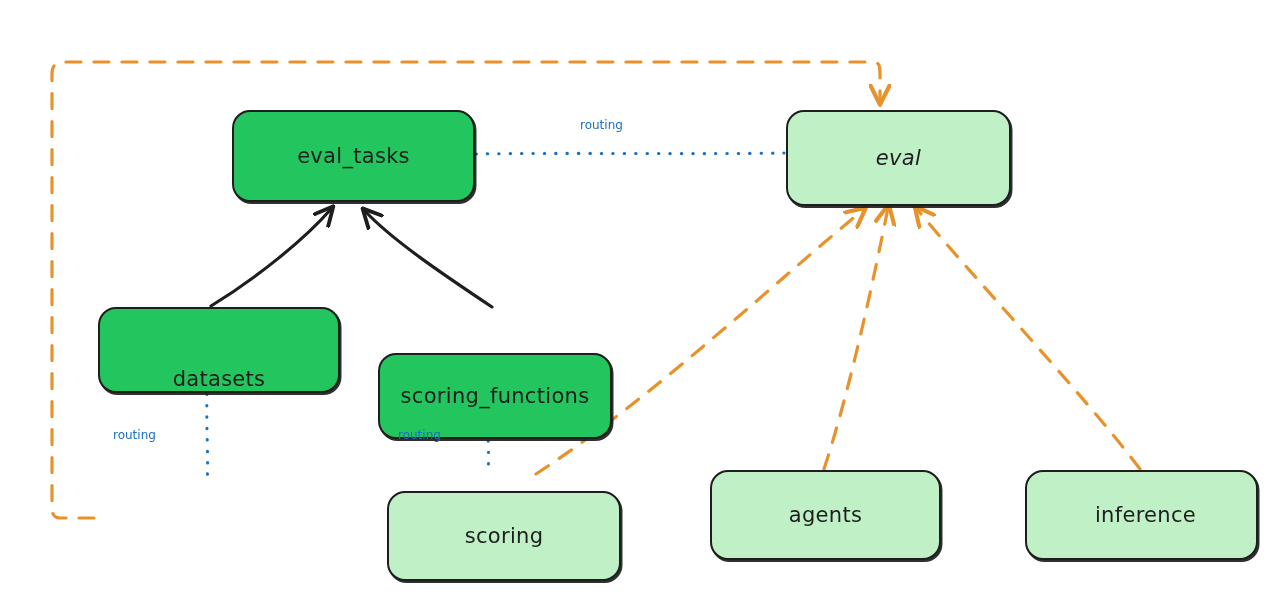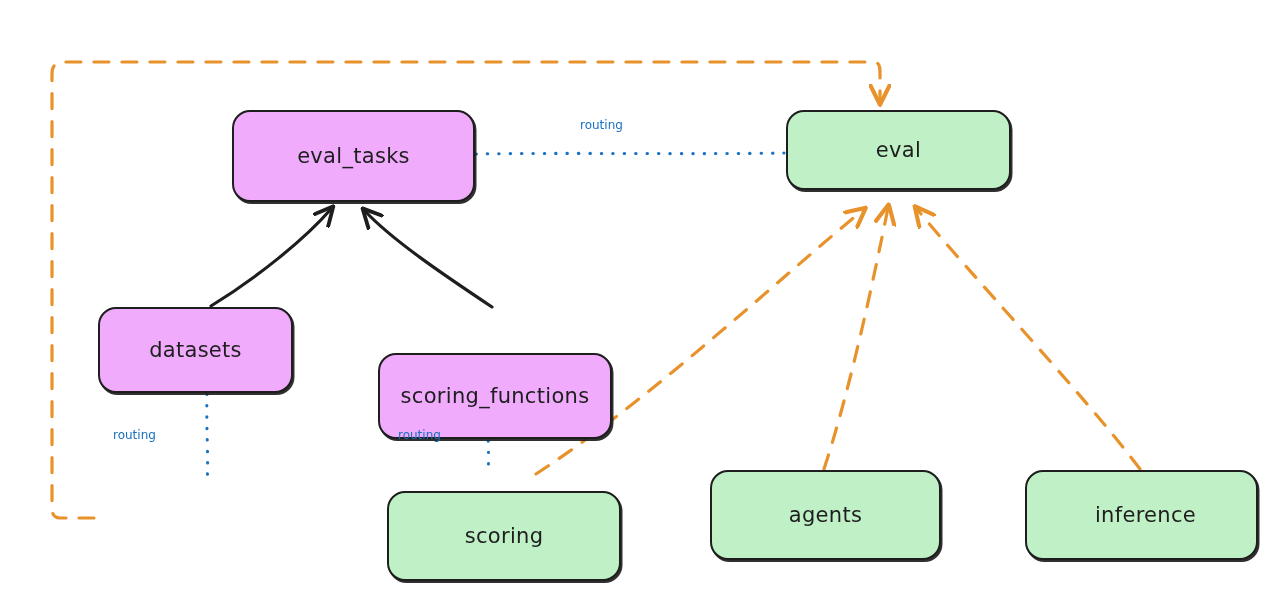--- a/index.html
+++ b/index.html
@@ -31,21 +31,21 @@
     border-radius: 18px;
     display: flex;
     align-items: center;
     justify-content: center;
     font-size: 21px;
     color: #1e1e1e;
     letter-spacing: 0.3px;
     z-index: 3;
     box-shadow: 1.5px 2px 0 rgba(30,30,30,0.92);
   }
-  .node.blue  { background: #f0abfc; }
+  .node.blue  { background: #22c55e; }
   .node.green { background: #c0f0c6; }
   .node-label {
     pointer-events: none;
     white-space: nowrap;
   }
   .edge-label {
     position: absolute;
     font-size: 12px;
     color: #1971c2;
     z-index: 4;
@@ -83,25 +83,25 @@
 
     <path d="M 1140 469 C 1080 390 968 272 917 209" fill="none" stroke="#e8922c" stroke-width="3.2" stroke-linecap="round" stroke-dasharray="15 13" marker-end="url(#arrow-orange)"></path>
 
     <path d="M 94 518 L 60 518 C 52 518 52 512 52 504 L 52 74 C 52 64 57 62 66 62 L 872 62 C 880 62 880 66 880 74 L 880 101" fill="none" stroke="#e8922c" stroke-width="3.2" stroke-linecap="round" stroke-linejoin="round" stroke-dasharray="15 13" marker-end="url(#arrow-orange)"></path>
   </svg>
 
   <div class="node blue" style="left:232px; top:110px; width:243px; height:92px;">
     <span class="node-label">eval_tasks</span>
   </div>
 
-  <div class="node green" style="left:786px; top:110px; width:225px; height:80px;">
+  <div class="node green" style="left:786px; top:110px; width:225px; height:96px;font-style:italic;">
     <span class="node-label">eval</span>
   </div>
 
-  <div class="node blue" style="left:98px; top:307px; width:195px; height:86px;">
+  <div class="node blue" style="left:98px; top:307px; width:242px; height:86px;align-items:flex-end;">
     <span class="node-label">datasets</span>
   </div>
 
   <div class="node blue" style="left:378px; top:308px; width:234px; height:86px;margin-top:45px;">
     <span class="node-label">scoring_functions</span>
   </div>
 
 
   <div class="node green" style="left:387px; top:491px; width:234px; height:90px;">
     <span class="node-label">scoring</span>

